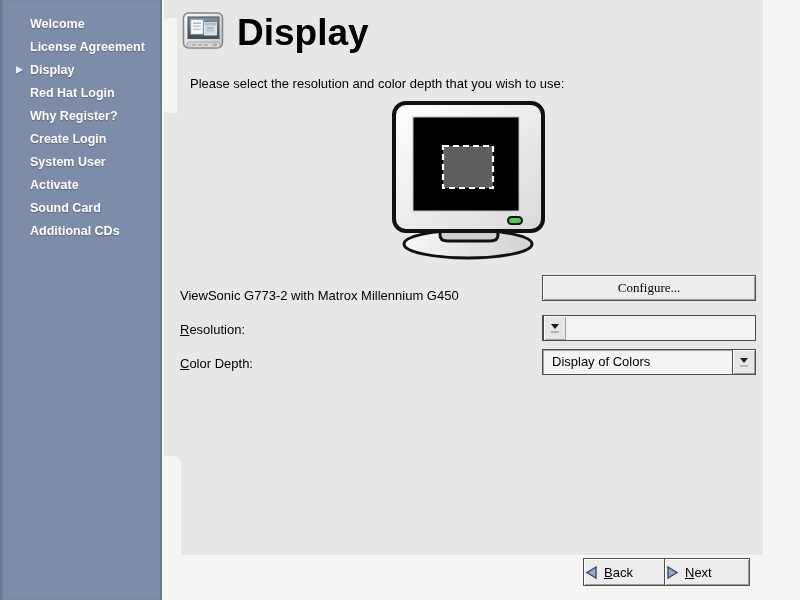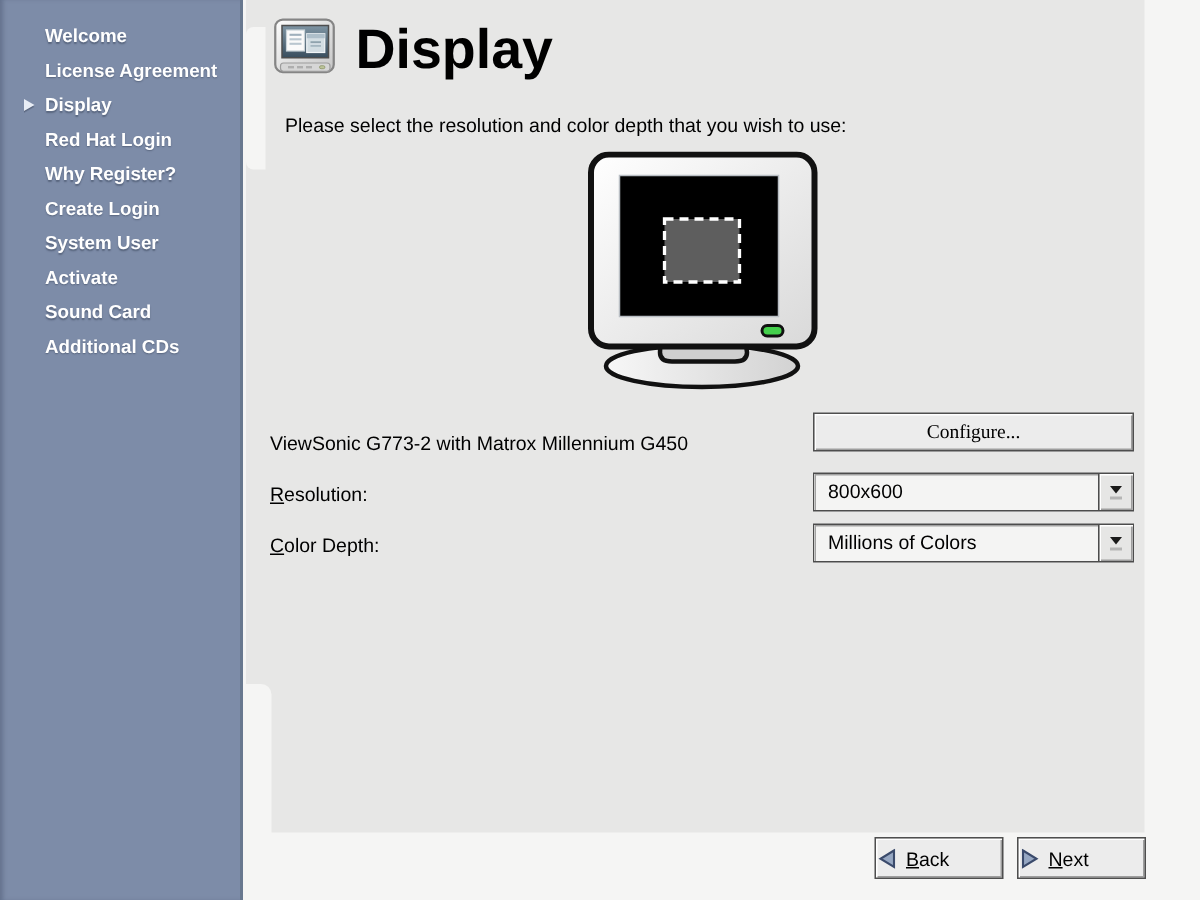--- a/index.html
+++ b/index.html
@@ -105,21 +105,21 @@
     border-left:4px solid transparent; border-right:4px solid transparent;
   }
   .dd-bar { width:8px; height:2px; background:#b5b5b5; }
 
   
   .nav-btn {
     position:absolute; top:558px; width:86px; height:28px;
     display:flex; align-items:center; justify-content:flex-start; gap:5px;
   }
   #back-btn { left:583px; }
-  #next-btn { left:678px; }
+  #next-btn { left:664px; }
   .nav-btn svg { display:block; }
 </style>
 </head>
 <body>
 
 <div id="screen">
 
   <div id="sidebar">
     <div class="items">
       <div class="side-item"><span>Welcome</span></div>
@@ -186,30 +186,29 @@
     <rect x="24" y="16" width="106" height="94" fill="#000000" stroke="#b9bec4" stroke-width="1"></rect>
     <rect x="54" y="45" width="50" height="42" fill="#5e5e5e" stroke="#ffffff" stroke-width="2.2" stroke-dasharray="6 4"></rect>
     <rect x="119" y="116" width="14" height="7" rx="3.5" fill="#44d04c" stroke="#111" stroke-width="2"></rect>
   </svg>
 
   <div class="form-label" id="device-label">ViewSonic G773-2 with Matrox Millennium G450</div>
   <button class="btn" id="configure-btn">Configure...</button>
 
   <div class="form-label" id="res-label"><span class="mn">R</span><span>esolution:</span></div>
   <div class="combo" id="resolution-combo">
-    <div class="value">800x600</div>
     <div class="dd-btn">
       <span class="dd-arrow"></span>
       <span class="dd-bar"></span>
     </div>
   </div>
 
   <div class="form-label" id="depth-label"><span class="mn">C</span><span>olor Depth:</span></div>
   <div class="combo" id="depth-combo">
-    <div class="value">Millions of Colors</div>
+    <div class="value">Display of Colors</div>
     <div class="dd-btn">
       <span class="dd-arrow"></span>
       <span class="dd-bar"></span>
     </div>
   </div>
 
   <button class="btn nav-btn" id="back-btn">
     <svg width="15" height="15" viewBox="0 0 15 15">
       <polygon points="12,2 3,7.5 12,13" fill="#96a7c2" stroke="#3a4a6b" stroke-width="1.4"></polygon>
     </svg>

